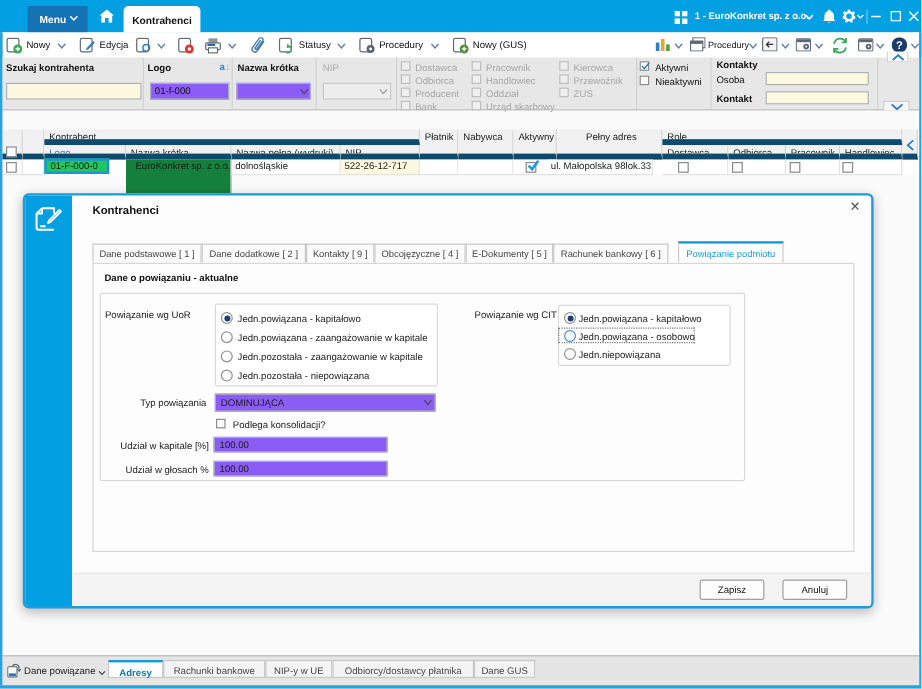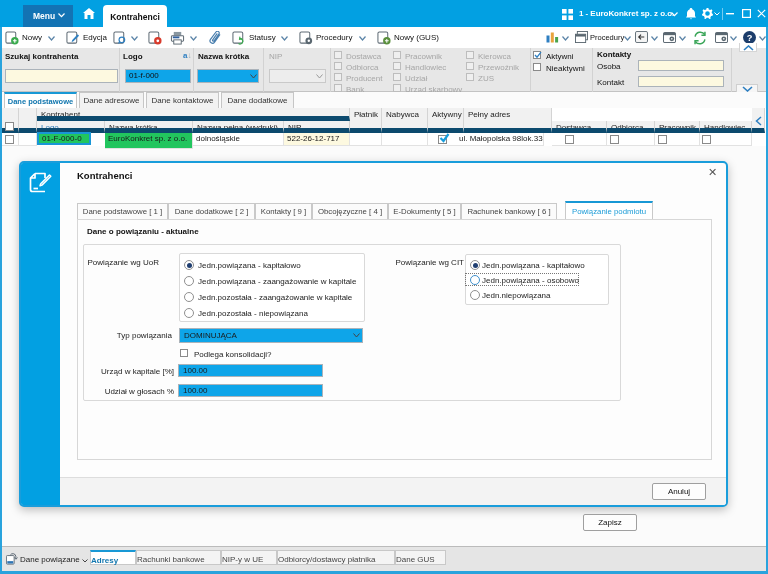--- a/index.html
+++ b/index.html
@@ -18,38 +18,38 @@
 #toolbar { position:absolute; left:0; top:27px; width:768px; height:21px; background:#fff; border-left:2px solid #1898d5; border-right:2px solid #0ea5e9; }
 .tbi { position:absolute; top:4px; }
 .tblabel { position:absolute; top:3px; height:15px; line-height:15px; font-size:8px; color:#111; }
 .chev { position:absolute; top:9px; width:7px; height:5px; }
 
 
 #filter { position:absolute; left:2px; top:48px; width:764px; height:44px; background:#e7e7e7; border-bottom:1px solid #c3c3c3; }
 #filter .lab { position:absolute; font-weight:bold; color:#111; font-size:8px; }
 #filter .dis { color:#a6a6a6; font-weight:normal; }
 #filter .sep { position:absolute; top:0; width:1px; height:44px; background:#d2d2d2; }
-.inp { position:absolute; border:1px solid #abb3ba; background:#0ea5e9; }
+.inp { position:absolute; border:1px solid #abb3ba; background:#8b5cf6; }
 .yellow { background:#fdf9e0; }
 .cb { position:absolute; width:8px; height:8px; border:1px solid #bdbdbd; background:#efefef; }
 .cbw { background:#fff; border-color:#8a8a8a; }
 
 
 #maintabs { position:absolute; left:2px; top:92px; width:764px; height:16px; background:#fbfbfb; }
 .mtab { position:absolute; top:0; height:16px; border:1px solid #c6c6c6; border-bottom:none; background:#f2f2f2; color:#333; text-align:center; font-size:8px; line-height:15px; }
 .mtab.act { background:#fff; border-top:2px solid #1898d5; color:#1176ae; font-weight:bold; font-size:7.5px; }
 
 
 #table { position:absolute; left:2px; top:108px; width:764px; height:38px; background:#fff; }
 .th { position:absolute; background:#f1f1f1; font-size:8px; color:#222; line-height:13px; padding-left:3px; border-right:1px solid #d4d4d4; border-bottom:5px solid #0c4a6e; overflow:hidden; white-space:nowrap; }
 .td { position:absolute; font-size:8px; line-height:12px; padding-left:3px; border-right:1px solid #e2e2e2; overflow:hidden; white-space:nowrap; background:#fff; }
 
 
 #bottombar { position:absolute; left:2px; top:546px; width:764px; height:25px; background:#e5e5e5; border-top:1px solid #bbb; }
-.btab { position:absolute; top:3px; height:15px; background:#f4f4f4; border:1px solid #c8c8c8; color:#444; font-size:8px; line-height:18px; }
+.btab { position:absolute; top:3px; height:15px; background:#f4f4f4; border:1px solid #c8c8c8; color:#444; font-size:8px; text-align:center; line-height:18px; }
 .btab.act { background:#fff; border-top:2px solid #1898d5; color:#1176ae; font-weight:bold; }
 #bottomline { position:absolute; left:0; top:571px; width:768px; height:3px; background:#29a3dd; }
 #leftline { position:absolute; left:0; top:27px; width:2px; height:544px; background:#29a3dd; }
 #rightline { position:absolute; left:766px; top:27px; width:2px; height:544px; background:#29a3dd; }
 
 
 #modal { position:absolute; left:19px; top:161px; width:709px; height:346px; background:#fdfdfd; border:2px solid #199ddb; border-radius:5px; box-shadow:0 3px 10px rgba(0,0,0,0.25); }
 #msidebar { position:absolute; left:0; top:0; width:39px; height:342px; background:#02a0e2; border-radius:2px 0 0 2px; }
 #mtitle { position:absolute; left:56px; top:7px; font-size:9.5px; font-weight:bold; color:#111; }
 #mclose { position:absolute; left:687px; top:3px; font-size:11px; color:#555; }
@@ -260,86 +260,81 @@
       <div class="lab dis" style="left:344px;top:14.5px;">Odbiorca</div>
     <div class="cb" style="left:332px;top:25px;"></div>
       <div class="lab dis" style="left:344px;top:25.5px;">Producent</div>
     <div class="cb" style="left:332px;top:36px;"></div>
       <div class="lab dis" style="left:344px;top:36.5px;">Bank</div>
     <div class="cb" style="left:391px;top:3px;"></div>
       <div class="lab dis" style="left:403px;top:3.5px;">Pracownik</div>
     <div class="cb" style="left:391px;top:14px;"></div>
       <div class="lab dis" style="left:403px;top:14.5px;">Handlowiec</div>
     <div class="cb" style="left:391px;top:25px;"></div>
-      <div class="lab dis" style="left:403px;top:25.5px;">Udział</div>
+      <div class="lab dis" style="left:403px;top:25.5px;">Oddział</div>
     <div class="cb" style="left:391px;top:36px;"></div>
       <div class="lab dis" style="left:403px;top:36.5px;">Urząd skarbowy</div>
     <div class="cb" style="left:464px;top:3px;"></div>
       <div class="lab dis" style="left:476px;top:3.5px;">Kierowca</div>
     <div class="cb" style="left:464px;top:14px;"></div>
       <div class="lab dis" style="left:476px;top:14.5px;">Przewoźnik</div>
     <div class="cb" style="left:464px;top:25px;"></div>
       <div class="lab dis" style="left:476px;top:25.5px;">ZUS</div>
     <div class="cb cbw" style="left:531px;top:3px;"></div>
     <svg class="abs" style="left:531.5px;top:3px;" width="8" height="8" viewBox="0 0 8 8">
         <path d="M1 4 L3 6.2 L7 1.2" stroke="#2e7fc1" stroke-width="1.3" fill="none"></path>
       </svg>
     <div class="abs" style="left:544px;top:3.5px;font-size:8px;color:#111;">Aktywni</div>
     <div class="cb cbw" style="left:531px;top:15px;"></div>
     <div class="abs" style="left:544px;top:15.5px;font-size:8px;color:#111;">Nieaktywni</div>
     <div class="lab" style="left:595px;top:2px;">Kontakty</div>
     <div class="abs" style="left:595px;top:13.5px;font-size:8px;color:#111;">Osoba</div>
     <div class="inp yellow" style="left:636px;top:11.5px;width:86px;height:11px;"></div>
-    <div class="abs" style="left:595px;top:30px;font-size:8px;color:#111;">Kontakt</div>
+    <div class="abs" style="left:595px;top:30px;font-size:8px;color:#111;font-weight:bold;">Kontakt</div>
     <div class="inp yellow" style="left:636px;top:28px;width:86px;height:11px;"></div>
     <div class="abs" style="left:734px;top:36px;width:22px;height:8px;background:#f6f6f6;border:1px solid #cfcfcf;border-bottom:none;"></div>
     <svg class="abs" style="left:740px;top:38px;" width="11" height="6" viewBox="0 0 11 6">
         <path d="M1 1 L5.5 5 L10 1" stroke="#2e7fc1" stroke-width="1.6" fill="none"></path>
       </svg>
   </div>
 
   <div class="abs" style="left:739px;top:43px;width:18px;height:9px;background:#fff;border:1px solid #d5d5d5;border-top:none;"></div>
   <svg class="abs" style="left:743px;top:45px;" width="11" height="6" viewBox="0 0 11 6">
       <path d="M1 5 L5.5 1 L10 5" stroke="#2e7fc1" stroke-width="1.6" fill="none"></path>
     </svg>
 
-  <div id="maintabs">
-    <div class="mtab act" style="left:2px;width:73px;">Dane podstawowe</div>
-    <div class="mtab" style="left:77px;width:65px;">Dane adresowe</div>
-    <div class="mtab" style="left:144px;width:73px;">Dane kontaktowe</div>
-    <div class="mtab" style="left:219px;width:73px;">Dane dodatkowe</div>
-  </div>
 
   <div id="table">
     <div class="th" style="left:0;top:0;width:17px;height:25px;"></div>
     <div class="cb cbw" style="left:3px;top:14px;width:9px;height:9px;"></div>
     <div class="th" style="left:17px;top:0;width:18px;height:25px;"></div>
     <div class="th" style="left:35px;top:0;width:313px;height:13px;padding-left:4px;">Kontrahent</div>
     <div class="th" style="left:35px;top:13px;width:68px;height:12px;color:#2b7cba;padding-left:4px;">Logo</div>
     <div class="th" style="left:103px;top:13px;width:88px;height:12px;padding-left:4px;">Nazwa krótka</div>
     <div class="th" style="left:191px;top:13px;width:91px;height:12px;padding-left:4px;">Nazwa pełna (wydruki)</div>
     <div class="th" style="left:282px;top:13px;width:66px;height:12px;padding-left:4px;">NIP</div>
     <div class="th" style="left:348px;top:0;width:32px;height:25px;padding-left:4px;">Płatnik</div>
     <div class="th" style="left:380px;top:0;width:46px;height:25px;padding-left:4px;">Nabywca</div>
     <div class="th" style="left:426px;top:0;width:36px;height:25px;padding-left:4px;">Aktywny</div>
-    <div class="th" style="left:462px;top:0;width:88px;height:25px;padding-left:4px;">Pełny adres</div>
+    <div class="th" style="left:462px;top:0;width:88px;height:25px;padding-left:4px;text-align:center;">Pełny adres</div>
+    <div class="th" style="left:550px;top:0;width:200px;height:13px;padding-left:4px;">Role</div>
     <div class="th" style="left:550px;top:13px;width:55px;height:12px;padding-left:4px;">Dostawca</div>
     <div class="th" style="left:605px;top:13px;width:48px;height:12px;padding-left:4px;">Odbiorca</div>
     <div class="th" style="left:653px;top:13px;width:45px;height:12px;padding-left:4px;">Pracownik</div>
     <div class="th" style="left:698px;top:13px;width:52px;height:12px;padding-left:4px;">Handlowiec</div>
     <div class="th" style="left:750px;top:0;width:13px;height:25px;"></div>
     <svg class="abs" style="left:753px;top:8px;" width="7" height="10" viewBox="0 0 7 10">
         <path d="M6 1 L1.5 5 L6 9" stroke="#2e7fc1" stroke-width="1.5" fill="none"></path>
       </svg>
 
     <div class="td" style="left:0;top:25px;width:17px;height:13px;border-bottom:1px solid #e2e2e2;"></div>
     <div class="cb cbw" style="left:3px;top:27px;width:9px;height:9px;"></div>
     <div class="td" style="left:17px;top:25px;width:18px;height:13px;border-bottom:1px solid #e2e2e2;"></div>
     <div class="td yellow" style="left:35px;top:24px;width:54px;height:13px;border:2px solid #1996d6;line-height:9px;background:#22c55e;">01-F-000-0</div>
-    <div class="td" style="left:103px;top:25px;width:88px;height:16px;border-bottom:1px solid #e2e2e2;background:#22c55e;">EuroKonkret sp. z o.o.</div>
+    <div class="td" style="left:103px;top:25px;width:88px;height:29px;border-bottom:1px solid #e2e2e2;background:#15803d;text-align:right;">EuroKonkret sp. z o.o.</div>
     <div class="td" style="left:191px;top:25px;width:91px;height:13px;border-bottom:1px solid #e2e2e2;">dolnośląskie</div>
     <div class="td" style="left:282px;top:25px;width:66px;height:13px;border-bottom:1px solid #e2e2e2;background:#fdf9e0;">522-26-12-717</div>
     <div class="td" style="left:348px;top:25px;width:32px;height:13px;border-bottom:1px solid #e2e2e2;"></div>
     <div class="td" style="left:380px;top:25px;width:46px;height:13px;border-bottom:1px solid #e2e2e2;"></div>
     <div class="td" style="left:426px;top:25px;width:36px;height:13px;border-bottom:1px solid #e2e2e2;"></div>
     <div class="cb cbw" style="left:436px;top:27px;width:9px;height:9px;"></div>
     <svg class="abs" style="left:437px;top:24px;" width="11" height="11" viewBox="0 0 11 11">
         <path d="M1.5 6 L4.5 9 L9.5 2" stroke="#189ddb" stroke-width="2.2" fill="none"></path>
       </svg>
     <div class="td" style="left:454px;top:25px;width:88px;height:13px;border-bottom:1px solid #e2e2e2;">ul. Małopolska 98lok.33</div>
@@ -415,24 +410,24 @@
         <div class="radio" style="left:386px;top:45px;"></div>
         <div class="rtext" style="left:398px;top:46px;">Jedn.niepowiązana</div>
 
         <div class="rlabel" style="left:28px;top:86px;width:60px;">Typ powiązania</div>
         <div class="inp" style="left:95px;top:83px;width:184px;height:15px;font-size:8px;line-height:13px;padding-left:4px;">DOMINUJĄCA</div>
         <svg class="abs" style="left:269px;top:88px;" width="7" height="5" viewBox="0 0 7 5">
             <path d="M0.5 0.5 L3.5 4 L6.5 0.5" stroke="#444" stroke-width="1" fill="none"></path>
           </svg>
         <div class="cb cbw" style="left:96px;top:104px;"></div>
         <div class="rtext" style="left:110px;top:105px;">Podlega konsolidacji?</div>
-        <div class="rlabel" style="left:15px;top:122px;width:75px;">Urząd w kapitale [%]</div>
+        <div class="rlabel" style="left:15px;top:122px;width:75px;">Udział w kapitale [%]</div>
         <div class="inp" style="left:94px;top:119px;width:145px;height:13px;font-size:8px;line-height:11px;padding-left:4px;">100.00</div>
         <div class="rlabel" style="left:15px;top:142px;width:75px;">Udział w głosach %</div>
         <div class="inp" style="left:94px;top:139px;width:145px;height:13px;font-size:8px;line-height:11px;padding-left:4px;">100.00</div>
       </div>
     </div>
     <div id="mfooter">
-      <div class="mbtn" style="left:523px;margin-top:31px;">Zapisz</div>
+      <div class="mbtn" style="left:523px;">Zapisz</div>
       <div class="mbtn" style="left:592px;">Anuluj</div>
     </div>
   </div>
 </div>
 
 </body></html>

